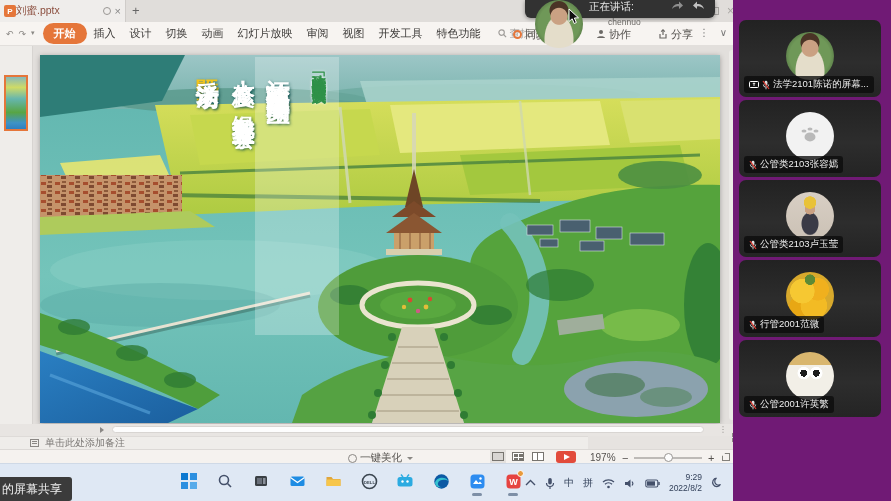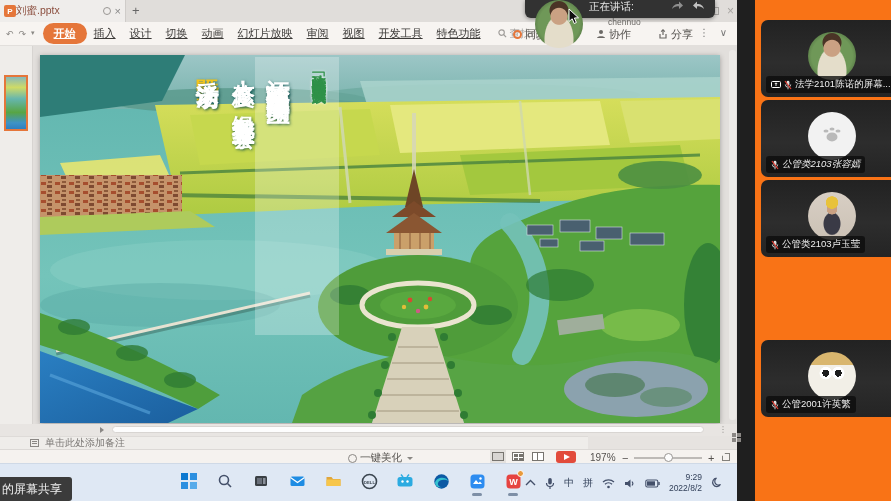--- a/index.html
+++ b/index.html
@@ -17,21 +17,21 @@
   .tab-dot{width:8px;height:8px;border:1px solid #9a9794;border-radius:50%;margin-right:4px;}
   .tab-close{color:#888;font-size:11px;line-height:1;}
   .new-tab{position:absolute;left:132px;top:3px;color:#666;font-size:13px;line-height:16px;}
   .win-ctrl{position:absolute;right:3px;top:5px;display:flex;gap:8px;align-items:center;opacity:.8;}
   .win-restore{width:8px;height:8px;border:1px solid #9a9794;}
   .win-close{color:#9a9794;font-size:12px;line-height:1;}
 
   
   .ribbon{position:absolute;left:0;top:22px;width:737px;height:24px;background:#f7f4f1;border-bottom:1px solid #e2dfdc;display:flex;align-items:center;}
   .qaccess{display:flex;gap:5px;margin:0 8px 0 6px;color:#8a8784;font-size:9px;}
-  .rtab{font-size:11px;color:#3c3a38;padding:2px 7px;white-space:nowrap;text-decoration:underline;}
+  .rtab{font-size:11px;color:#3c3a38;padding:2px 7px;white-space:nowrap;}
   .rtab.active{background:#e5763a;color:#fff;border-radius:11px;font-weight:bold;padding:3px 11px;}
   .ribbon-search{display:flex;align-items:center;gap:3px;margin-left:10px;color:#a09d9a;font-size:10.5px;white-space:nowrap;}
   .ribbon-right{position:absolute;right:44px;top:0;height:24px;display:flex;align-items:center;gap:27px;font-size:11px;color:#55524f;white-space:nowrap;}
   .ribbon-right .grp{display:flex;align-items:center;gap:3px;}
   .sync-ring{width:9px;height:9px;border:2px solid #e5763a;border-radius:50%;}
   .ellipsis-v{position:absolute;right:28px;top:5px;color:#777;font-size:10px;}
   .chev-dn{position:absolute;right:10px;top:5px;color:#777;font-size:10px;}
 
   
   .workspace{position:absolute;left:0;top:46px;width:737px;height:378px;background:#e2dfdc;}
@@ -102,21 +102,21 @@
   .speak-av{width:13px;height:13px;border-radius:50%;margin:0 6px 0 10px;}
   .speak-txt{color:#e8e8e8;font-size:10.5px;flex:1;}
   .speak-ics{display:flex;gap:8px;margin-right:10px;}
   .presenter-hint{position:absolute;left:608px;top:17px;font-size:8.5px;color:#6f6c69;z-index:29;}
   .cursor-arrow{position:absolute;left:568px;top:8px;z-index:40;}
 
   
   .share-badge{position:absolute;left:-8px;top:477px;height:24px;background:#3b3b3b;color:#f0f0f0;font-size:12px;display:flex;align-items:center;padding:0 10px;z-index:35;border-radius:0 3px 3px 0;}
 
   
-  .sidebar{position:absolute;right:0;top:0;width:136px;height:501px;background:#f97316;padding-left:16px;}
+  .sidebar{position:absolute;right:0;top:0;width:158px;height:501px;background:#701a75;padding-left:16px;}
   .tile{position:absolute;left:6px;width:142px;height:77px;background:linear-gradient(180deg,#222 0%,#2d2d2d 55%,#242424 100%);border-radius:7px;overflow:hidden;}
   .avatar{position:absolute;left:50%;top:12px;transform:translateX(-50%);width:48px;height:48px;border-radius:50%;}
   .name-badge{position:absolute;left:5px;bottom:4px;max-width:132px;background:rgba(12,12,12,.78);border-radius:3px;padding:2px 5px;display:flex;align-items:center;gap:3px;color:#eee;font-size:9.5px;white-space:nowrap;overflow:hidden;}
   .av1{background:radial-gradient(circle at 50% 34%,#caa183 0 8px,rgba(0,0,0,0) 9px),radial-gradient(circle at 50% 22%,#4a3426 0 9px,rgba(0,0,0,0) 10px),radial-gradient(ellipse at 50% 82%,#e4ddca 0 14px,rgba(0,0,0,0) 15px),radial-gradient(circle at 50% 50%,#6f9858 0 60%,#39512f 100%);}
   .av2{background:#f2f2f2;position:relative;}
   .av2:after{content:"";position:absolute;left:50%;top:50%;transform:translate(-50%,-40%);width:11px;height:9px;border-radius:50%;background:#b9b9b9;box-shadow:-6px -6px 0 -3px #b9b9b9,6px -6px 0 -3px #b9b9b9,0 -8px 0 -3px #b9b9b9;}
   .av3{background:radial-gradient(circle at 50% 22%,#e8c23a 0 6px,rgba(0,0,0,0) 6.5px),radial-gradient(circle at 50% 36%,#caa183 0 5px,rgba(0,0,0,0) 5.5px),radial-gradient(ellipse at 50% 66%,#3a3a46 0 8px,rgba(0,0,0,0) 9px),linear-gradient(180deg,#d8cfc4,#cbc1b5);}
   .av4{background:radial-gradient(circle at 50% 16%,#5d8a35 0 5px,rgba(0,0,0,0) 5.5px),radial-gradient(circle at 34% 40%,#f6c832 0 12px,rgba(0,0,0,0) 12.5px),radial-gradient(circle at 66% 36%,#f0b01e 0 11px,rgba(0,0,0,0) 11.5px),radial-gradient(circle at 58% 70%,#f3bb24 0 13px,rgba(0,0,0,0) 13.5px),radial-gradient(circle at 28% 72%,#e8a714 0 10px,rgba(0,0,0,0) 10.5px),#d8a92c;}
   .av5{background:radial-gradient(circle at 37% 44%,#1d1d1d 0 3.5px,#fff 3.5px 6px,rgba(0,0,0,0) 6.5px),radial-gradient(circle at 63% 44%,#1d1d1d 0 3.5px,#fff 3.5px 6px,rgba(0,0,0,0) 6.5px),linear-gradient(180deg,#d9b66e 0 28%,#f2efe7 28% 100%);}
   .av6{background:radial-gradient(circle at 62% 46%,#8f7b61 0 15px,rgba(0,0,0,0) 15.5px),linear-gradient(115deg,#e9e2d4 0 44%,#a8937a 44% 100%);}
@@ -474,21 +474,21 @@
         <svg width="8" height="10" viewBox="0 0 8 10">
             <rect x="2.6" y=".8" width="2.8" height="4.8" rx="1.4" fill="#ddd"></rect>
             <path d="M1.3,4.5 a2.7,2.7 0 0 0 5.4,0" fill="none" stroke="#ddd" stroke-width=".9"></path>
             <line x1="4" y1="7.6" x2="4" y2="9.3" stroke="#ddd" stroke-width=".9"></line>
             <line x1="1" y1="1" x2="7" y2="9" stroke="#e23b30" stroke-width="1.2"></line>
           </svg>
         <span>法学2101陈诺的屏幕...</span>
       </div>
     </div>
 
-    <div class="tile" style="top:100px;font-style:italic;">
+    <div class="tile" style="top:100px;">
       <div class="avatar av2"></div>
       <div class="name-badge">
         <svg width="8" height="10" viewBox="0 0 8 10">
             <rect x="2.6" y=".8" width="2.8" height="4.8" rx="1.4" fill="#ddd"></rect>
             <path d="M1.3,4.5 a2.7,2.7 0 0 0 5.4,0" fill="none" stroke="#ddd" stroke-width=".9"></path>
             <line x1="4" y1="7.6" x2="4" y2="9.3" stroke="#ddd" stroke-width=".9"></line>
             <line x1="1" y1="1" x2="7" y2="9" stroke="#e23b30" stroke-width="1.2"></line>
           </svg>
         <span>公管类2103张容嫣</span>
       </div>
@@ -500,20 +500,32 @@
         <svg width="8" height="10" viewBox="0 0 8 10">
             <rect x="2.6" y=".8" width="2.8" height="4.8" rx="1.4" fill="#ddd"></rect>
             <path d="M1.3,4.5 a2.7,2.7 0 0 0 5.4,0" fill="none" stroke="#ddd" stroke-width=".9"></path>
             <line x1="4" y1="7.6" x2="4" y2="9.3" stroke="#ddd" stroke-width=".9"></line>
             <line x1="1" y1="1" x2="7" y2="9" stroke="#e23b30" stroke-width="1.2"></line>
           </svg>
         <span>公管类2103卢玉莹</span>
       </div>
     </div>
 
+    <div class="tile" style="top:260px;">
+      <div class="avatar av4"></div>
+      <div class="name-badge">
+        <svg width="8" height="10" viewBox="0 0 8 10">
+            <rect x="2.6" y=".8" width="2.8" height="4.8" rx="1.4" fill="#ddd"></rect>
+            <path d="M1.3,4.5 a2.7,2.7 0 0 0 5.4,0" fill="none" stroke="#ddd" stroke-width=".9"></path>
+            <line x1="4" y1="7.6" x2="4" y2="9.3" stroke="#ddd" stroke-width=".9"></line>
+            <line x1="1" y1="1" x2="7" y2="9" stroke="#e23b30" stroke-width="1.2"></line>
+          </svg>
+        <span>行管2001范微</span>
+      </div>
+    </div>
 
     <div class="tile" style="top:340px;">
       <div class="avatar av5"></div>
       <div class="name-badge">
         <svg width="8" height="10" viewBox="0 0 8 10">
             <rect x="2.6" y=".8" width="2.8" height="4.8" rx="1.4" fill="#ddd"></rect>
             <path d="M1.3,4.5 a2.7,2.7 0 0 0 5.4,0" fill="none" stroke="#ddd" stroke-width=".9"></path>
             <line x1="4" y1="7.6" x2="4" y2="9.3" stroke="#ddd" stroke-width=".9"></line>
             <line x1="1" y1="1" x2="7" y2="9" stroke="#e23b30" stroke-width="1.2"></line>
           </svg>

